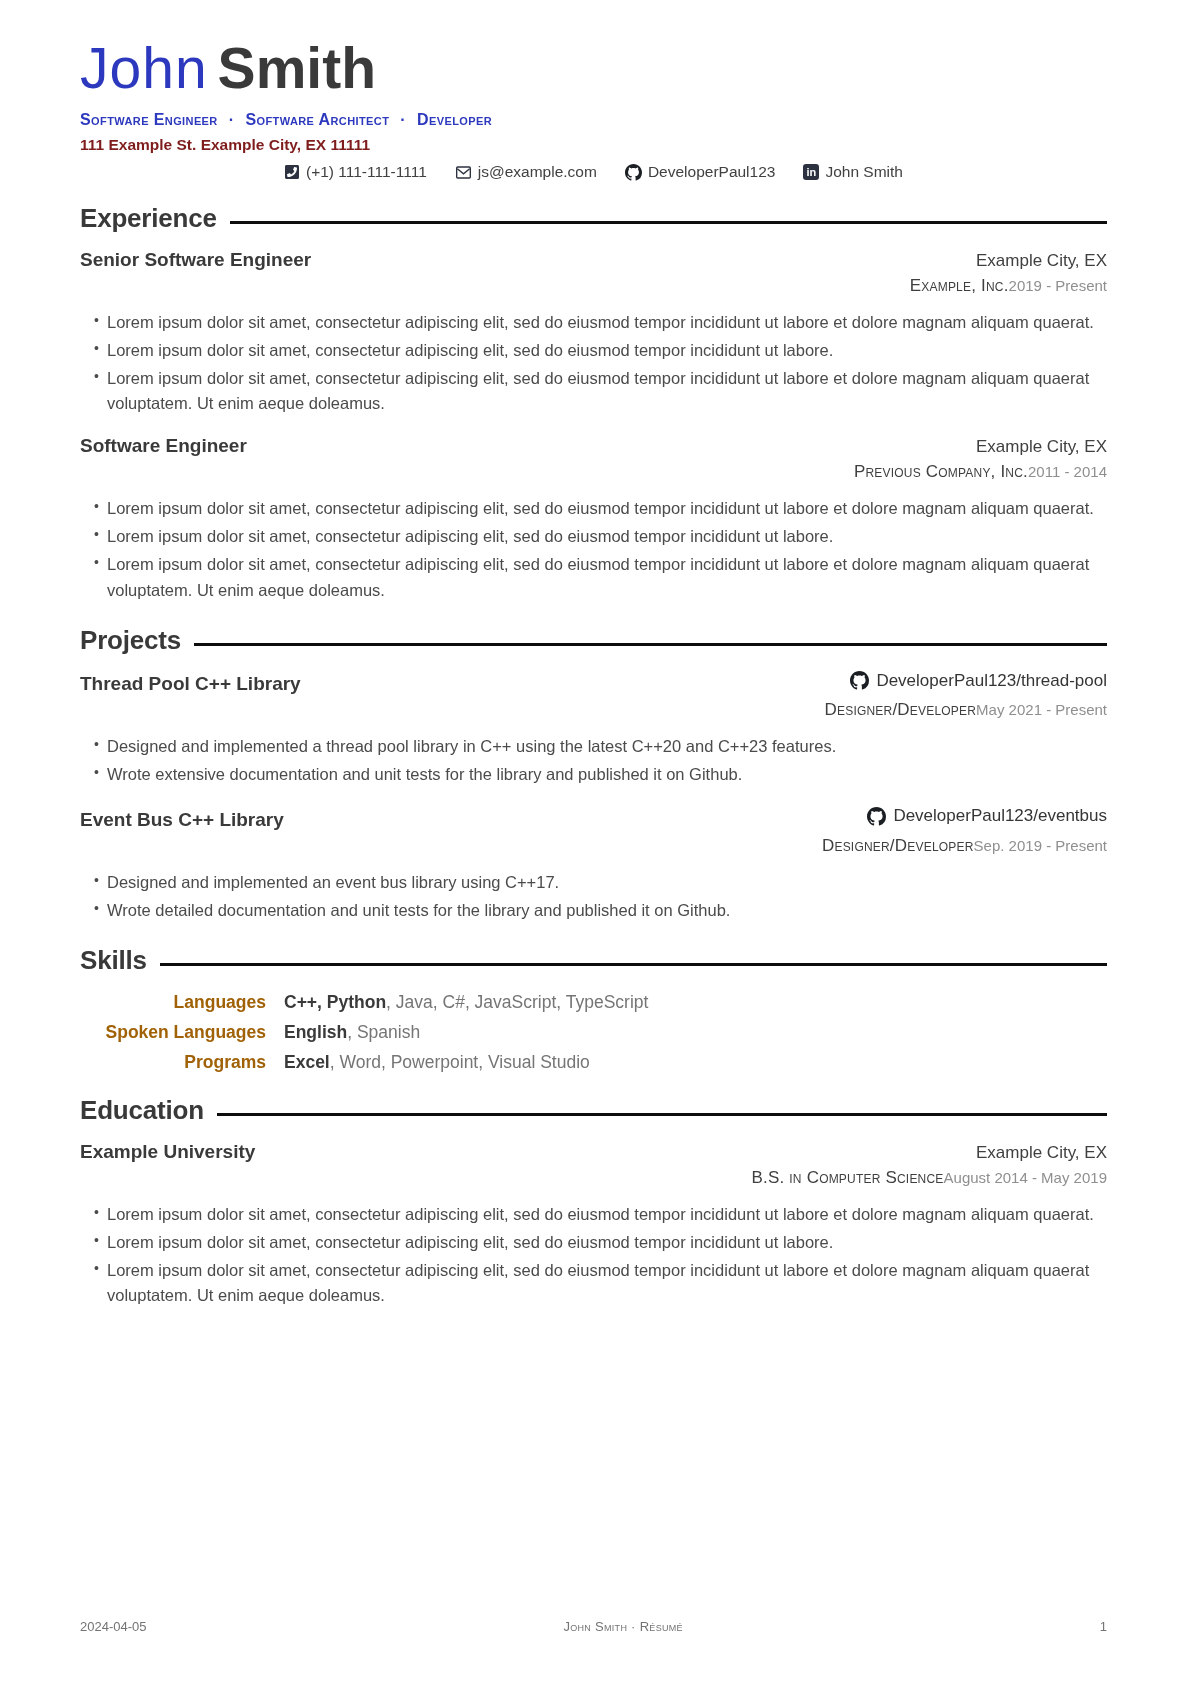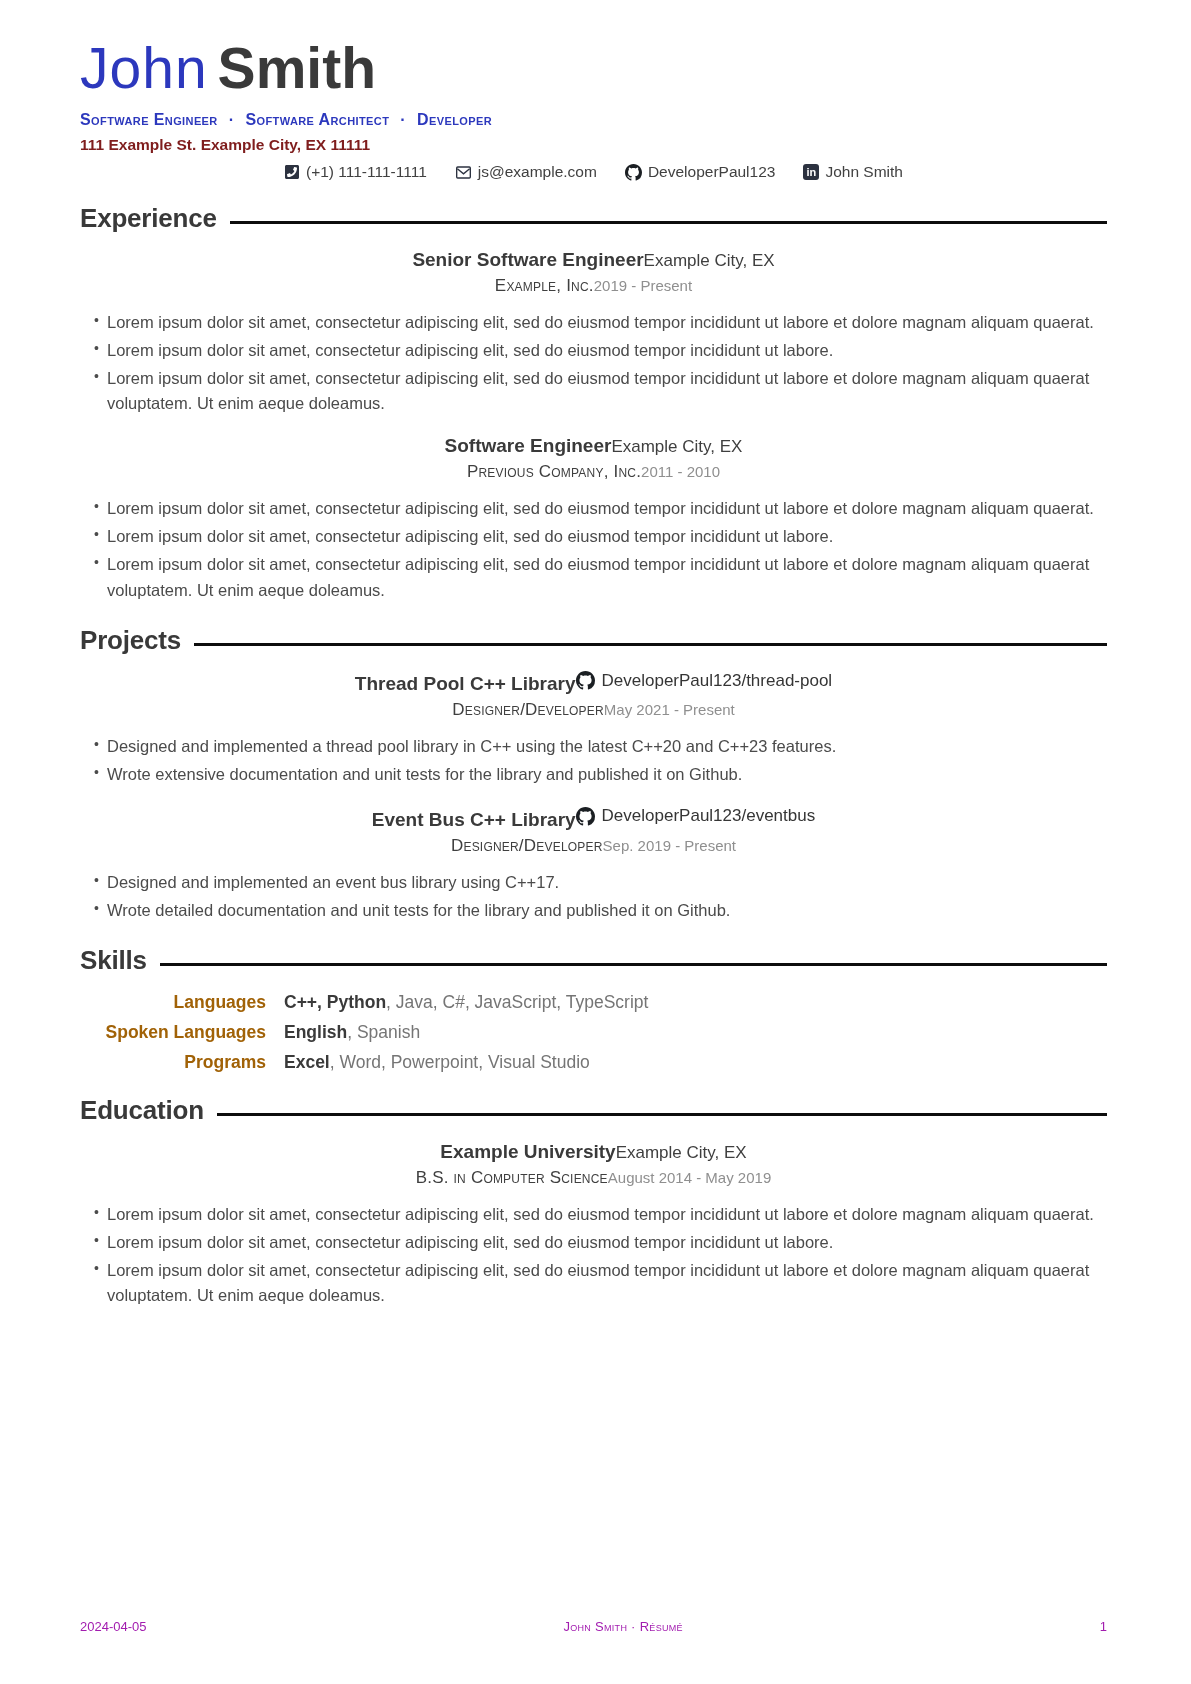--- a/index.html
+++ b/index.html
@@ -49,24 +49,24 @@
   
   section { margin-top: 22px; }
   .sec-head { display: flex; align-items: center; }
   .sec-head h2 {
     font-size: 26px; font-weight: 700; color: #393939; white-space: nowrap;
     letter-spacing: -.2px;
   }
   .sec-head .rule { flex: 1; height: 3px; background: #0d0d0d; margin-left: 13px; transform: translateY(4px); }
 
   .entry { margin-top: 15px; }
-  .entry-row1 { display: flex; justify-content: center; align-items: baseline; }
+  .entry-row1 { display: flex; justify-content: space-between; align-items: baseline; }
   .entry-row1 h3 { font-size: 19px; font-weight: 700; color: #3a3a3a; }
   .entry-loc { font-size: 17px; color: #3f3f3f; }
-  .entry-row2 { display: flex; justify-content: center; align-items: baseline; margin-top: 5px; }
+  .entry-row2 { display: flex; justify-content: flex-end; align-items: baseline; margin-top: 5px; }
   .entry-sub { font-variant: small-caps; font-size: 17px; color: #3f3f3f; letter-spacing: .2px; }
   .entry-dates { font-size: 15px; color: #8f8f8f; }
 
   .repo-link { display: inline-flex; align-items: center; gap: 7px; font-size: 17px; color: #353535; text-decoration: none; }
 
   ul.bullets { list-style: none; margin-top: 14px; }
   ul.bullets li {
     position: relative;
     padding-left: 26px; margin-left: 1px;
     font-size: 16.5px; line-height: 1.52; color: #4b4b4b;
@@ -80,21 +80,21 @@
   .skills-grid { margin-top: 16px; }
   .skill-row { display: grid; grid-template-columns: 186px 1fr; column-gap: 18px; margin-bottom: 9px; }
   .skill-label { text-align: right; font-weight: 700; font-size: 17.5px; color: #a16207; }
   .skill-val { font-size: 17.5px; color: #757575; }
   .skill-val .primary { font-weight: 700; color: #3a3a3a; }
 
   
   .footer {
     position: absolute; left: 80px; right: 84px; bottom: 50px;
     display: flex; justify-content: space-between; align-items: baseline;
-    font-size: 13px; color: #a21caf; text-align: center;
+    font-size: 13px; color: #737373; text-align: center;
   }
   .footer .center { font-variant: small-caps; letter-spacing: .3px; }
 </style>
 </head>
 <body>
 
 <div class="page">
 
   <header class="header">
     <h1 class="name"><span class="first">John</span><span class="last">Smith</span></h1>
@@ -160,21 +160,21 @@
       </ul>
     </article>
 
     <article class="entry" style="margin-top:19px;">
       <div class="entry-row1">
         <h3>Software Engineer</h3>
         <div class="entry-loc">Example City, EX</div>
       </div>
       <div class="entry-row2">
         <div class="entry-sub">Previous Company, Inc.</div>
-        <div class="entry-dates">2011 - 2010</div>
+        <div class="entry-dates">2011 - 2014</div>
       </div>
       <ul class="bullets">
         <li>Lorem ipsum dolor sit amet, consectetur adipiscing elit, sed do eiusmod tempor incididunt ut labore et dolore magnam aliquam quaerat.</li>
         <li>Lorem ipsum dolor sit amet, consectetur adipiscing elit, sed do eiusmod tempor incididunt ut labore.</li>
         <li>Lorem ipsum dolor sit amet, consectetur adipiscing elit, sed do eiusmod tempor incididunt ut labore et dolore magnam aliquam quaerat voluptatem. Ut enim aeque doleamus.</li>
       </ul>
     </article>
   </section>
 
   <section>

